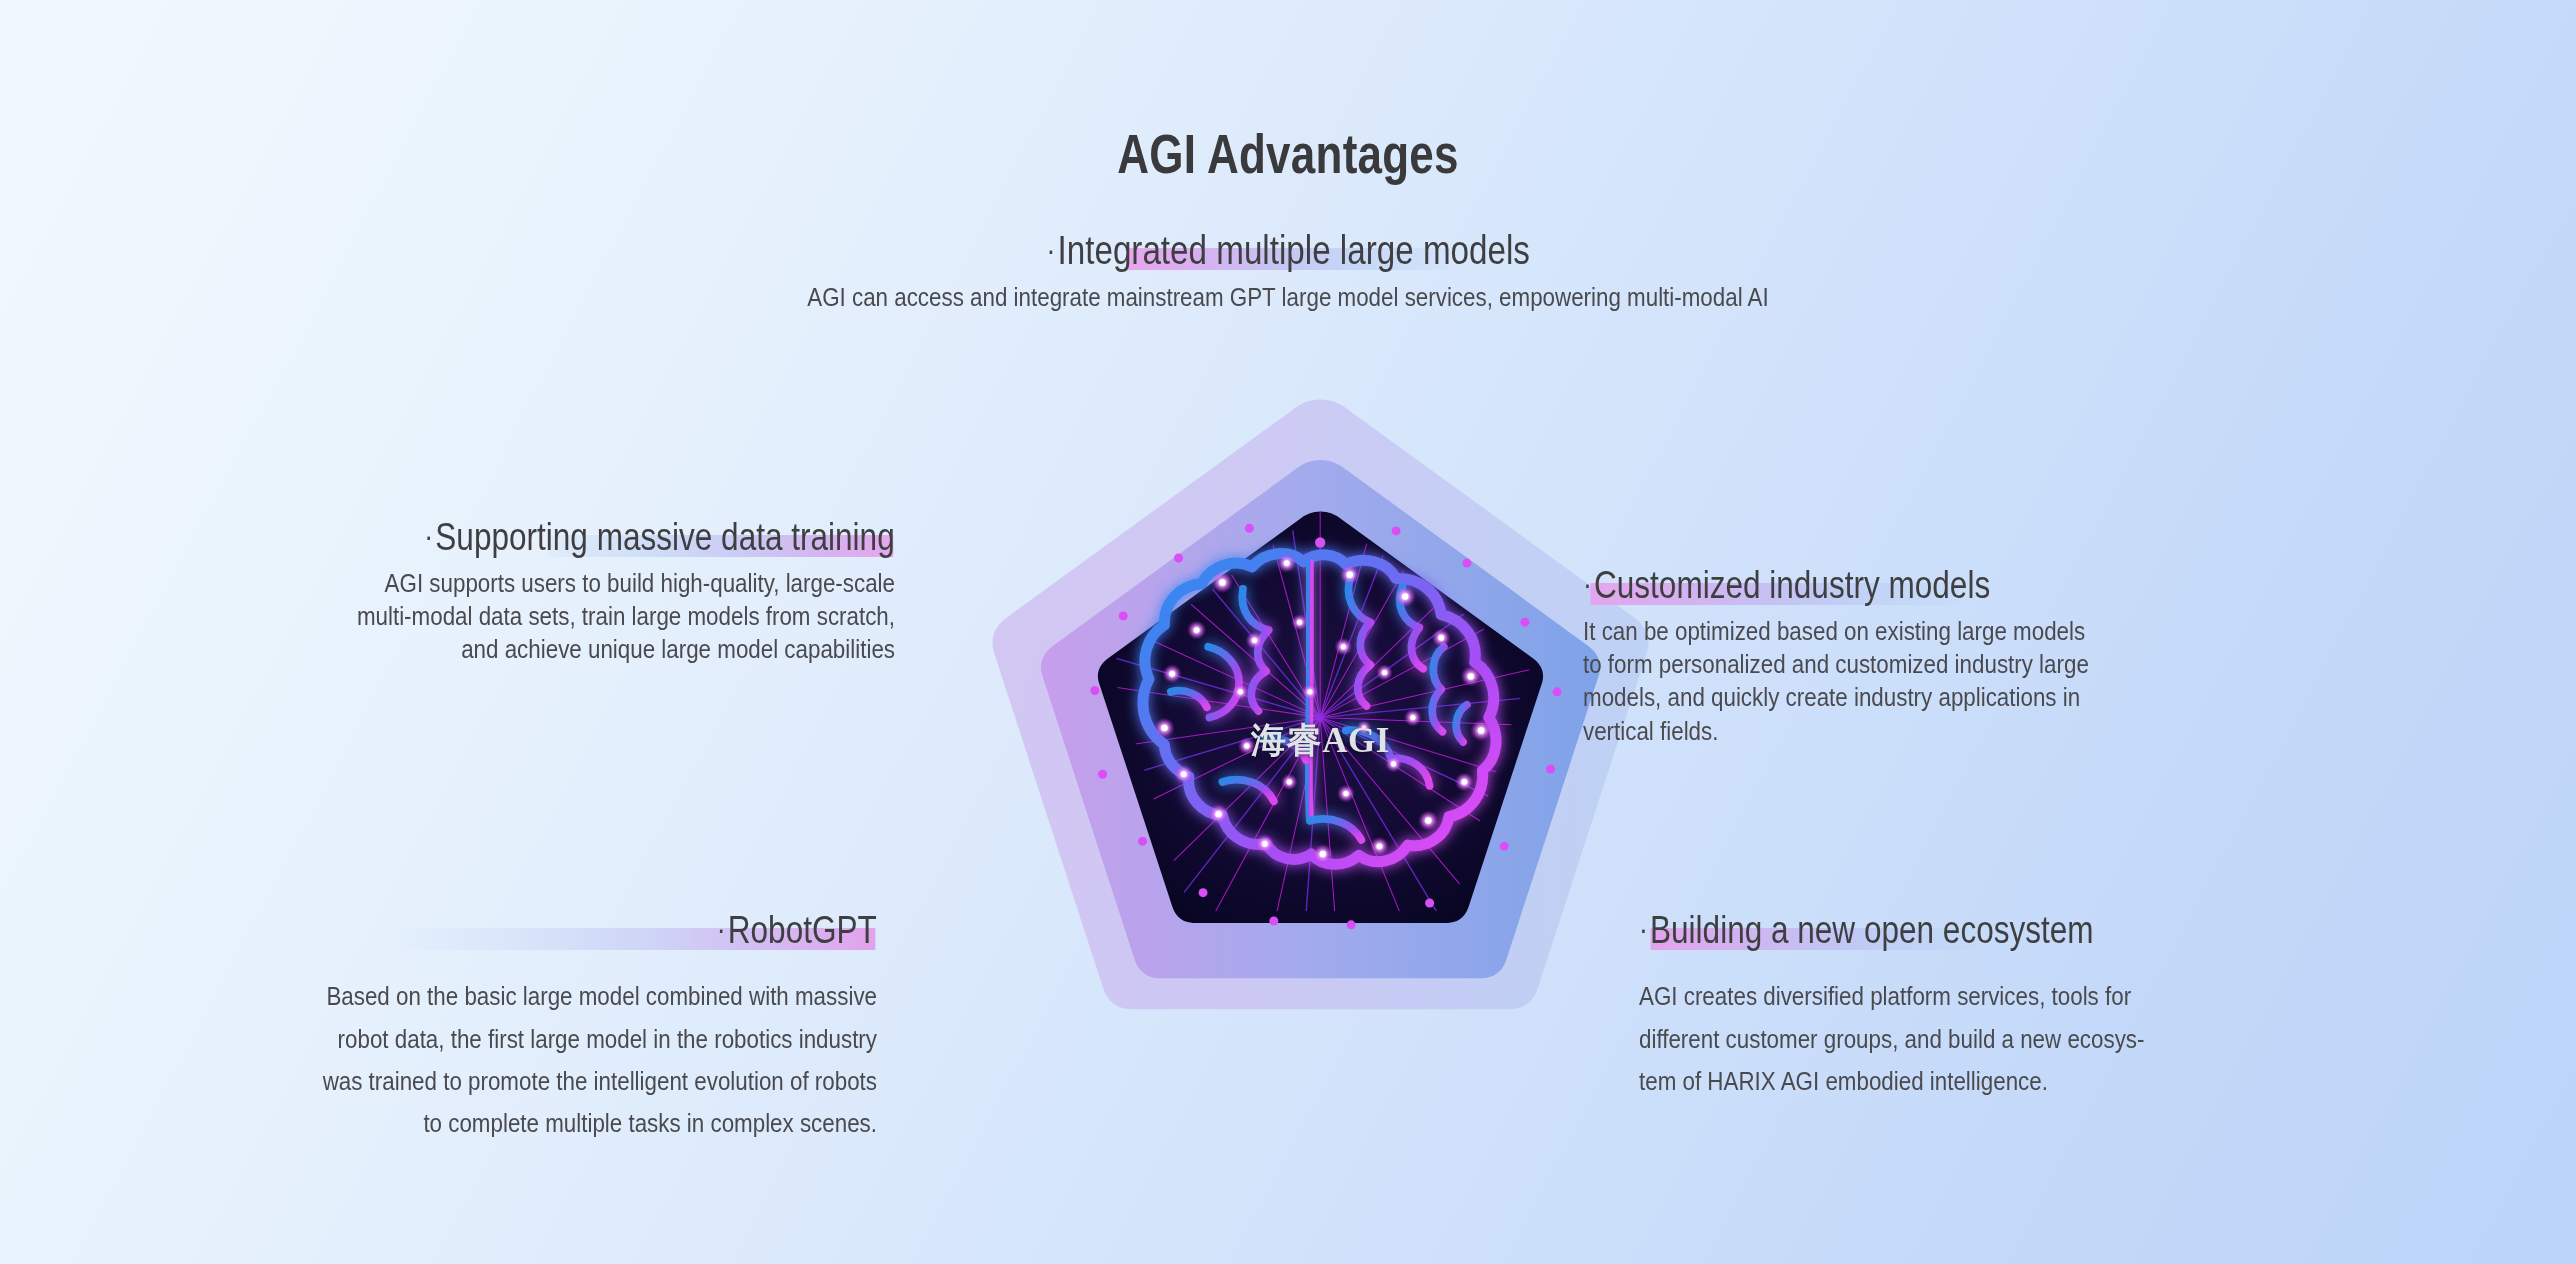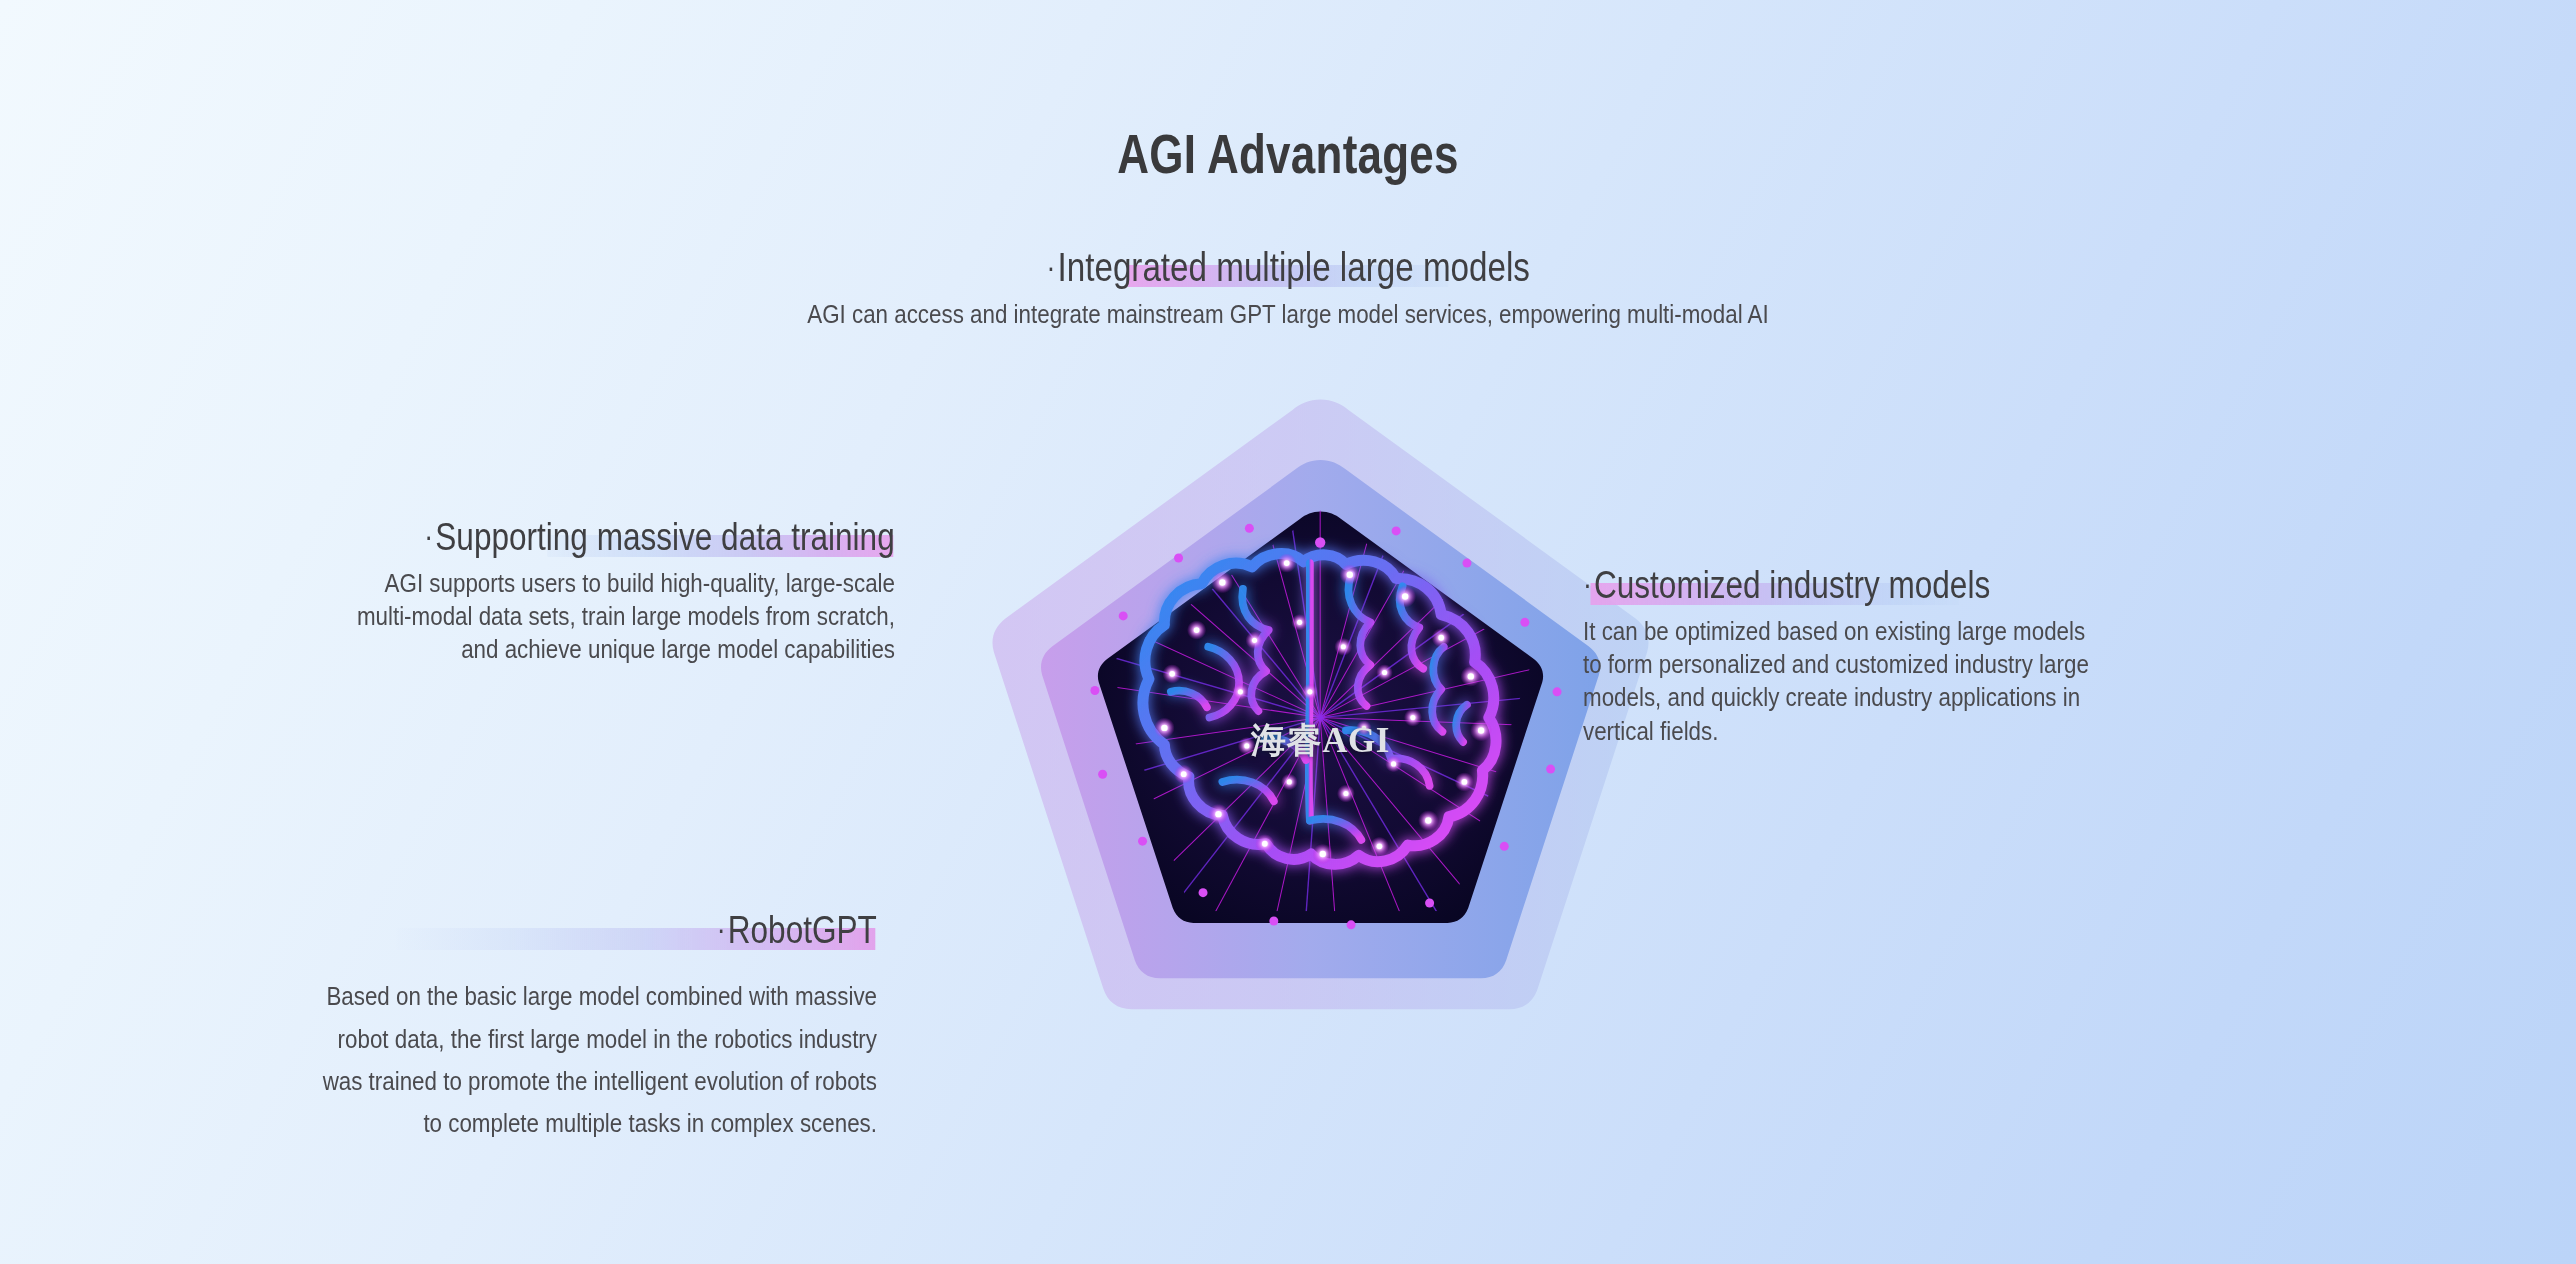--- a/index.html
+++ b/index.html
@@ -79,21 +79,21 @@
   .adv-body {
     font-size: 26px;
     color: #4a4a4e;
     line-height: 1.28;
     font-family: "Liberation Sans Narrow", "Liberation Sans", sans-serif;
     transform: scaleX(0.86);
     white-space: pre-line;
   }
 
   
-  #adv-top { left: 0; top: 246px; width: 2576px; text-align: center; }
+  #adv-top { left: 0; top: 229px; width: 2576px; text-align: center; }
   #adv-top .adv-head { transform-origin: center; font-size: 40px; }
   #adv-top .hl { left: 98px; right: 98px; width: auto;
     background: linear-gradient(90deg,
       rgba(231,160,236,0.92) 0%,
       rgba(214,166,238,0.86) 22%,
       rgba(188,184,240,0.72) 48%,
       rgba(176,196,242,0.45) 72%,
       rgba(176,202,243,0.12) 100%); }
   #adv-top .adv-body { margin-top: 10.3px; transform-origin: center;
       text-align: center; font-size: 26px; }
@@ -428,15 +428,24 @@
     <div class="adv-head">
       <span class="dot">·</span><span>Customized industry models</span>
       <span class="hl"></span>
     </div>
     <div class="adv-body">It can be optimized based on existing large models
 to form personalized and customized industry large
 models, and quickly create industry applications in
 vertical fields.</div>
   </div>
 
+  <div class="adv" id="adv-right-bot">
+    <div class="adv-head">
+      <span class="dot">·</span><span>Building a new open ecosystem</span>
+      <span class="hl"></span>
+    </div>
+    <div class="adv-body">AGI creates diversified platform services, tools for
+different customer groups, and build a new ecosys-
+tem of HARIX AGI embodied intelligence.</div>
+  </div>
 
 </div>
 
 
 </body></html>

